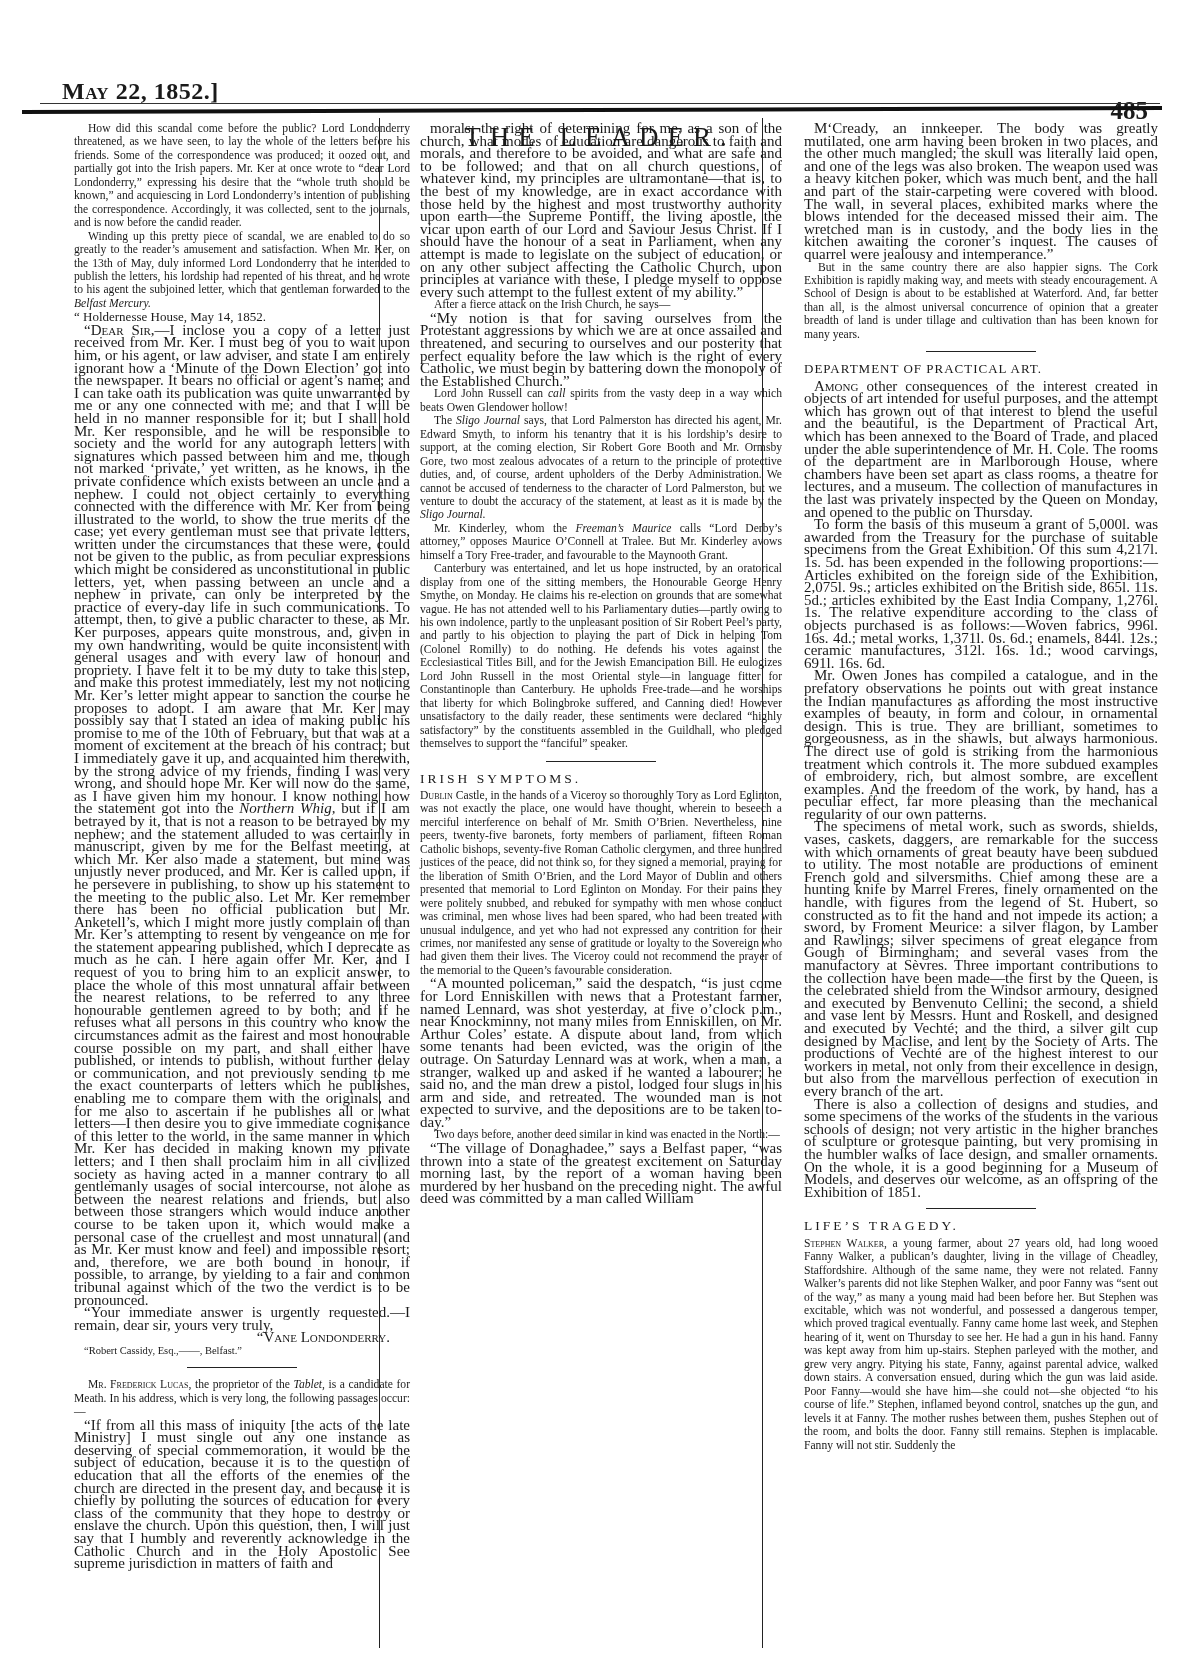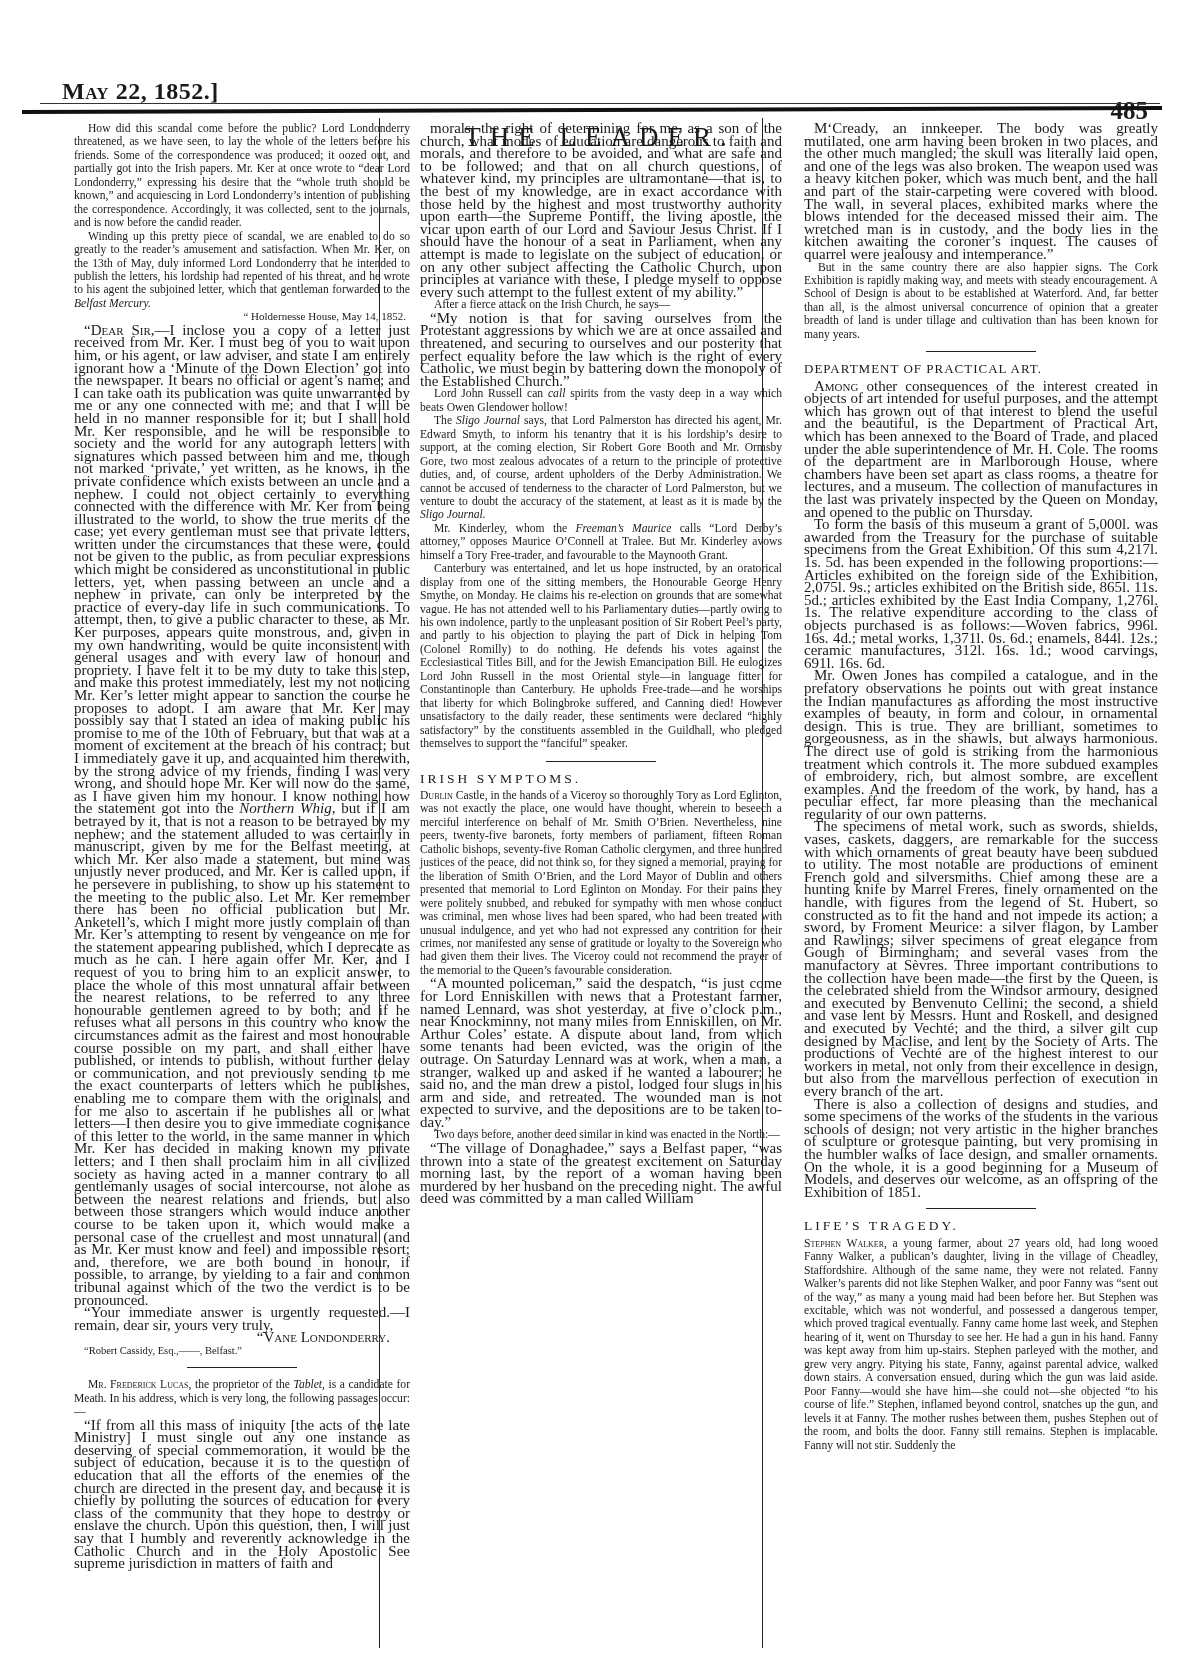--- a/index.html
+++ b/index.html
@@ -37,21 +37,21 @@
   .col {
     position: absolute; top: 122px;
     font-size: 11.6px; line-height: 13.45px;
     text-align: justify; hyphens: manual; margin-left: 34px;
   }
   .col p { margin: 0; text-indent: 14px; }
   .col p.noindent { text-indent: 0; }
   .col p.quote { text-indent: 10px; font-size: 15px; line-height: 12.6px; }
   .col p.sig { text-align: right; font-variant: small-caps; text-indent: 0; padding-right: 20px; }
   .col p.addr { text-indent: 10px; font-size: 10.5px; }
-  .col p.dateline { text-align: right; text-indent: 0; font-size: 11px; padding-right: 4px; }
+  .col p.dateline { text-align: left; text-indent: 0; font-size: 13px; padding-right: 4px; }
   .col1 { left: 40px; width: 336px; }
   .col2 { left: 386px; width: 362px; }
   .col3 { left: 770px; width: 354px; }
   .vsep { position: absolute; width: 1px; background: #222; }
   .vsep1 { left: 379px; top: 118px; height: 1530px; }
   .vsep2 { left: 762px; top: 118px; height: 1530px; }
   .short-rule { width: 110px; height: 1px; background: #222; margin: 10px auto 10px auto; }
   .section-head {
     text-align: left; font-size: 13.5px; letter-spacing: 3px;
     margin: 2px 0 4px 0; text-indent: 0;

